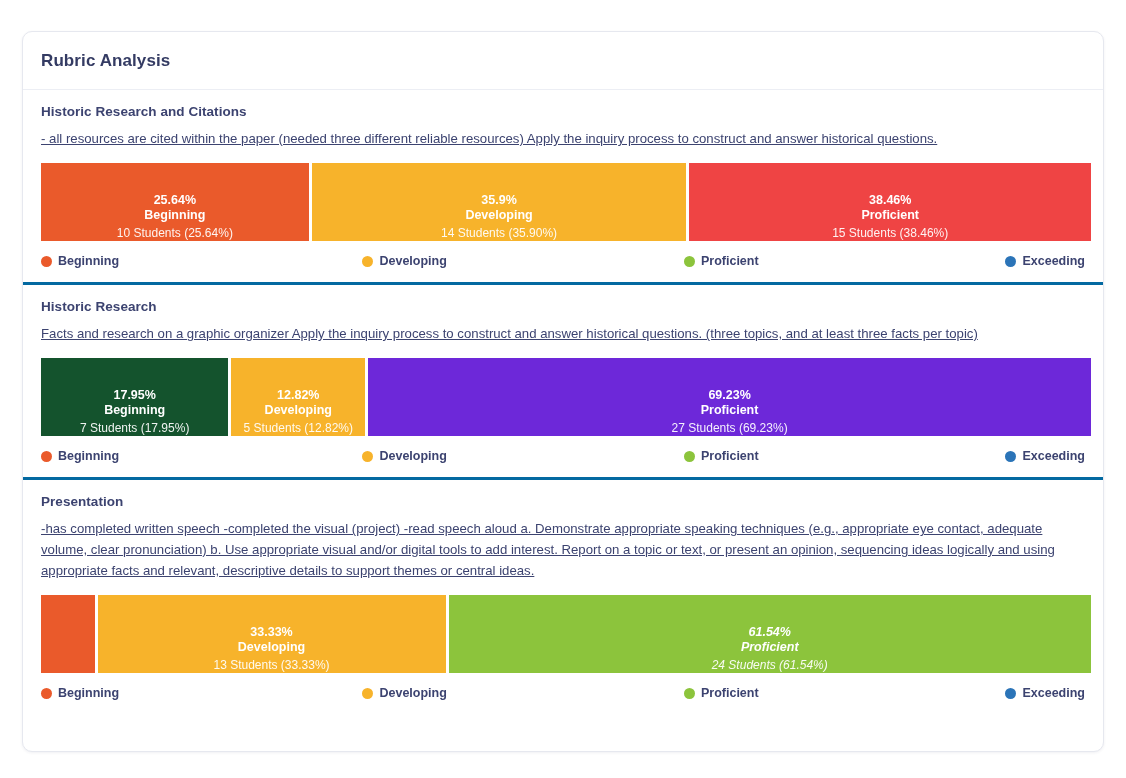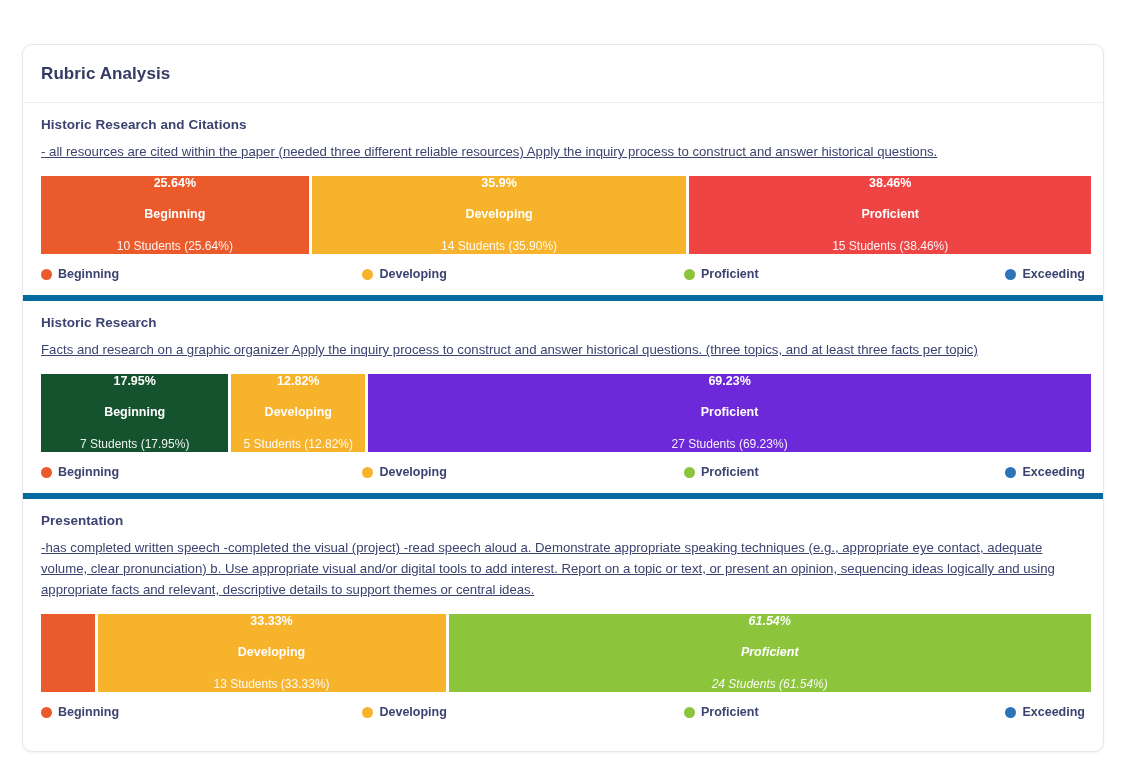--- a/index.html
+++ b/index.html
@@ -11,21 +11,21 @@
     background: #ffffff;
     font-family: "Liberation Sans", sans-serif;
     -webkit-font-smoothing: antialiased;
   }
 
   .page {
     position: relative;
     width: 1126px;
     height: 778px;
     background: #ffffff;
-    padding: 44px 22px 26px 22px;
+    padding: 31px 22px 26px 22px;
   }
 
   .card {
     width: 100%;
     height: 100%;
     background: #ffffff;
     border: 1px solid #e6e8ef;
     border-radius: 10px;
     box-shadow: 0 1px 3px rgba(40,45,80,0.07);
     overflow: hidden;
@@ -47,21 +47,21 @@
     font-weight: bold;
     color: #343b63;
     letter-spacing: 0.1px;
   }
 
   
   .sections { flex: 1 1 auto; }
 
   .section {
     padding: 14px 18px 10px 18px;
-    border-bottom: 6px solid #0369a1;
+    border-bottom: 3px solid #0369a1;
   }
   .section:last-child { border-bottom: none; }
 
   .section-title {
     font-size: 13.5px;
     font-weight: bold;
     color: #3c4370;
     margin-bottom: 9px;
     letter-spacing: 0.05px;
   }
@@ -82,21 +82,21 @@
     width: 100%;
     height: 78px;
     gap: 3px;
     margin-bottom: 13px;
   }
 
   .seg {
     display: flex;
     flex-direction: column;
     align-items: center;
-    justify-content: space-between;
+    justify-content: flex-end;
     overflow: hidden;
     min-width: 0;
     color: #ffffff;
     text-align: center;
     line-height: 1.25;
   }
   .seg-pct {
     font-size: 12.5px;
     font-weight: bold;
     white-space: nowrap;

